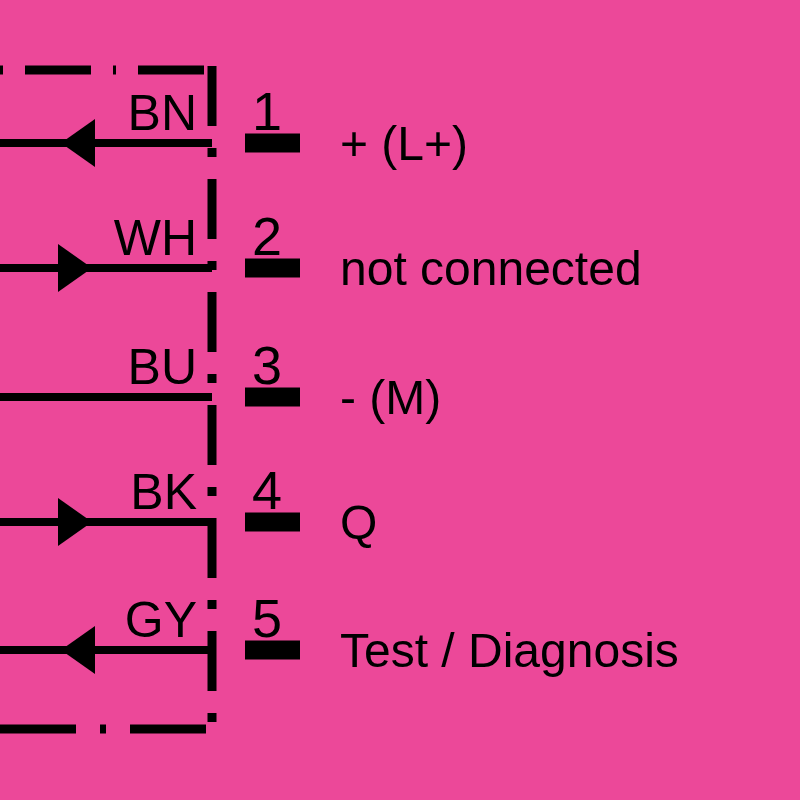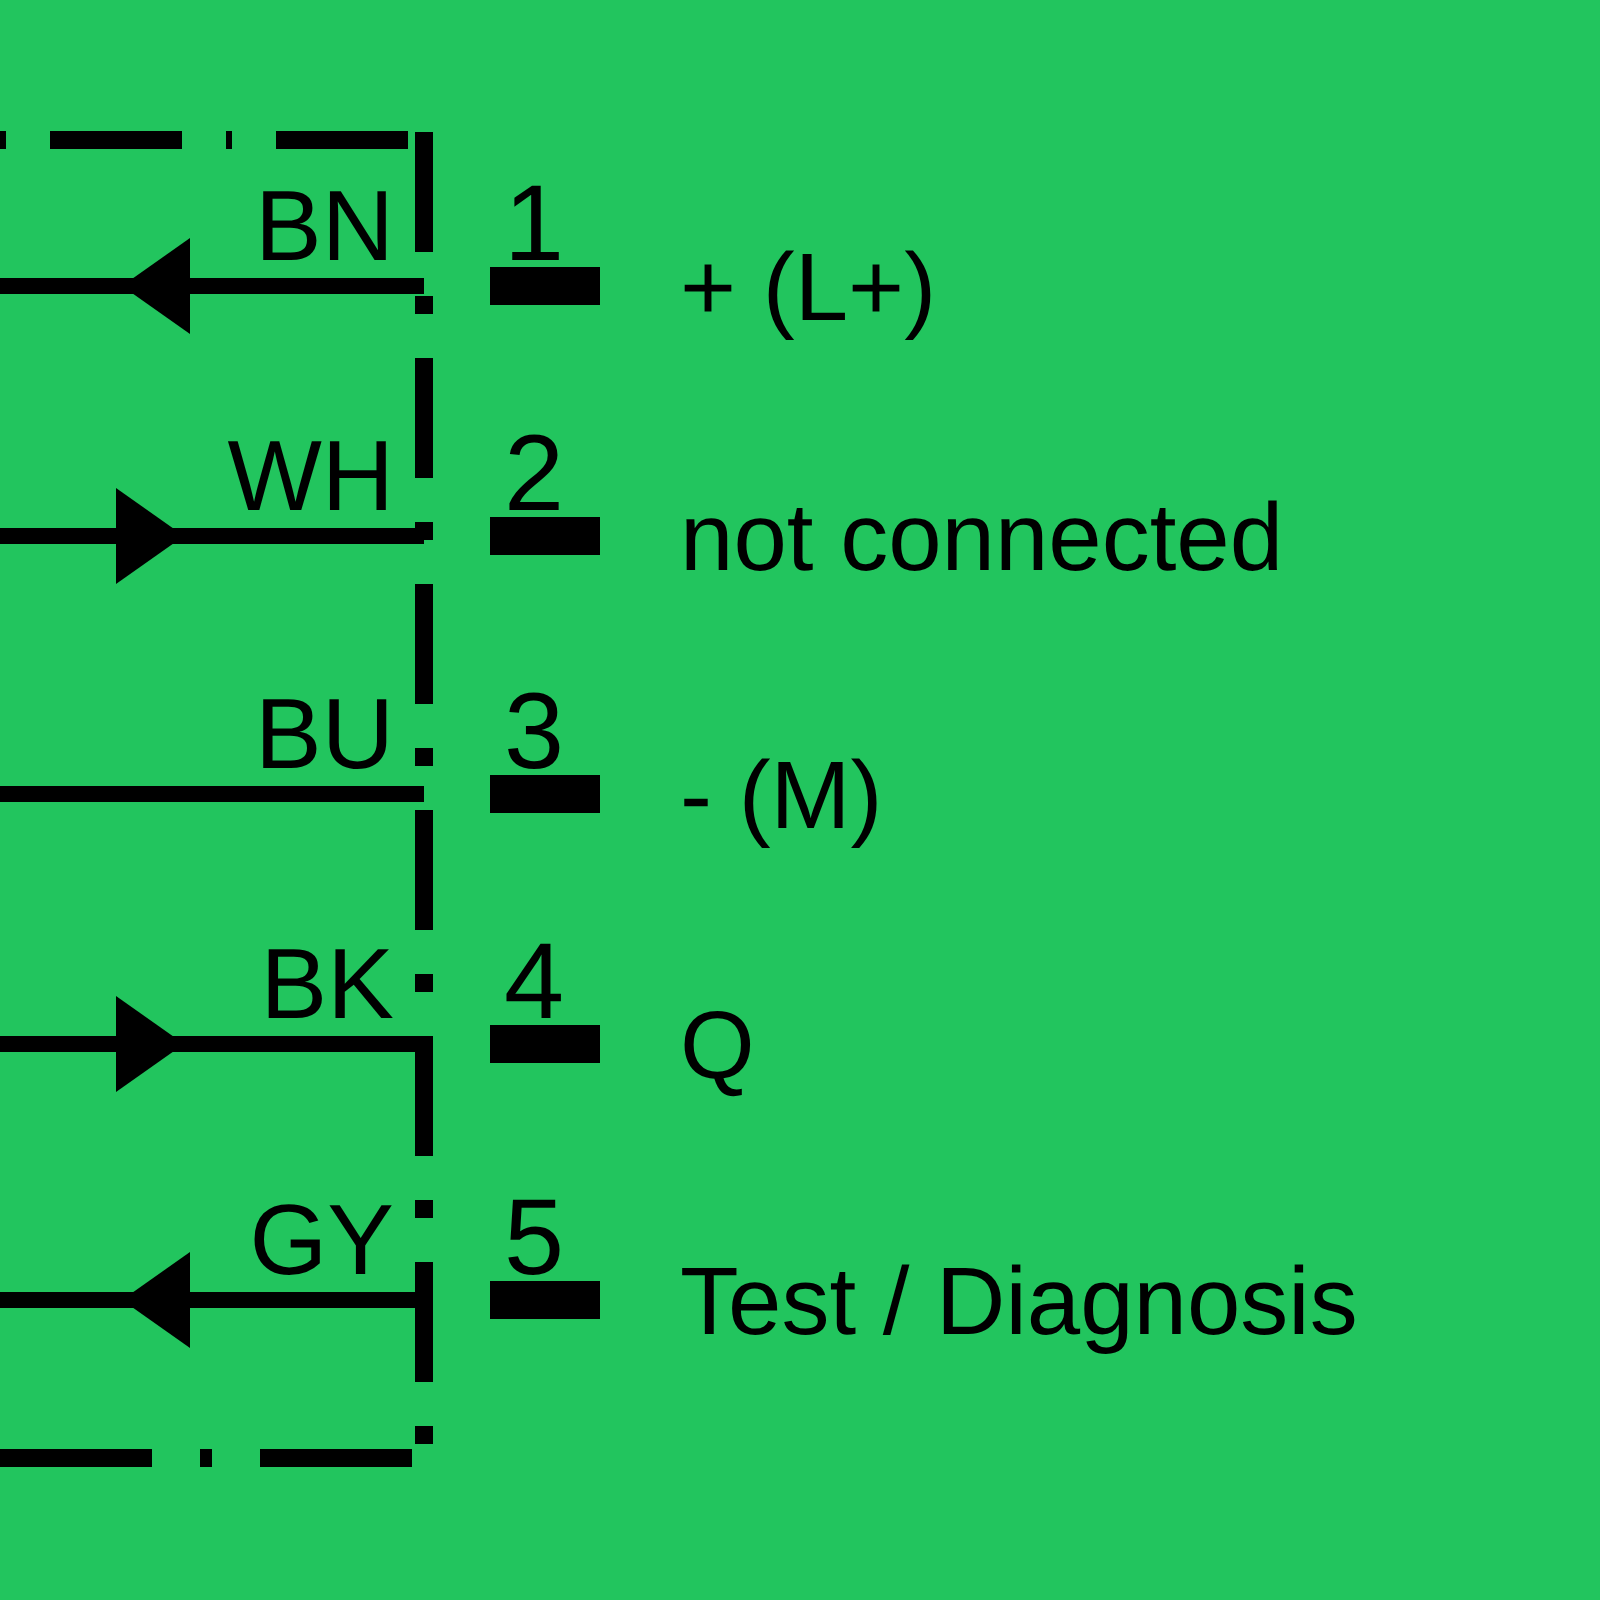--- a/index.html
+++ b/index.html
@@ -4,21 +4,21 @@
 <style>
   html, body {
     margin: 0;
     padding: 0;
     background: #ffffff;
   }
   #stage {
     position: relative;
     width: 800px;
     height: 800px;
-    background: #22c55e;
+    background: #ec4899;
     font-family: "Liberation Sans", sans-serif;
     overflow: hidden;
   }
   #diagram-svg {
     position: absolute;
     left: 0;
     top: 0;
     width: 800px;
     height: 800px;
     display: block;

